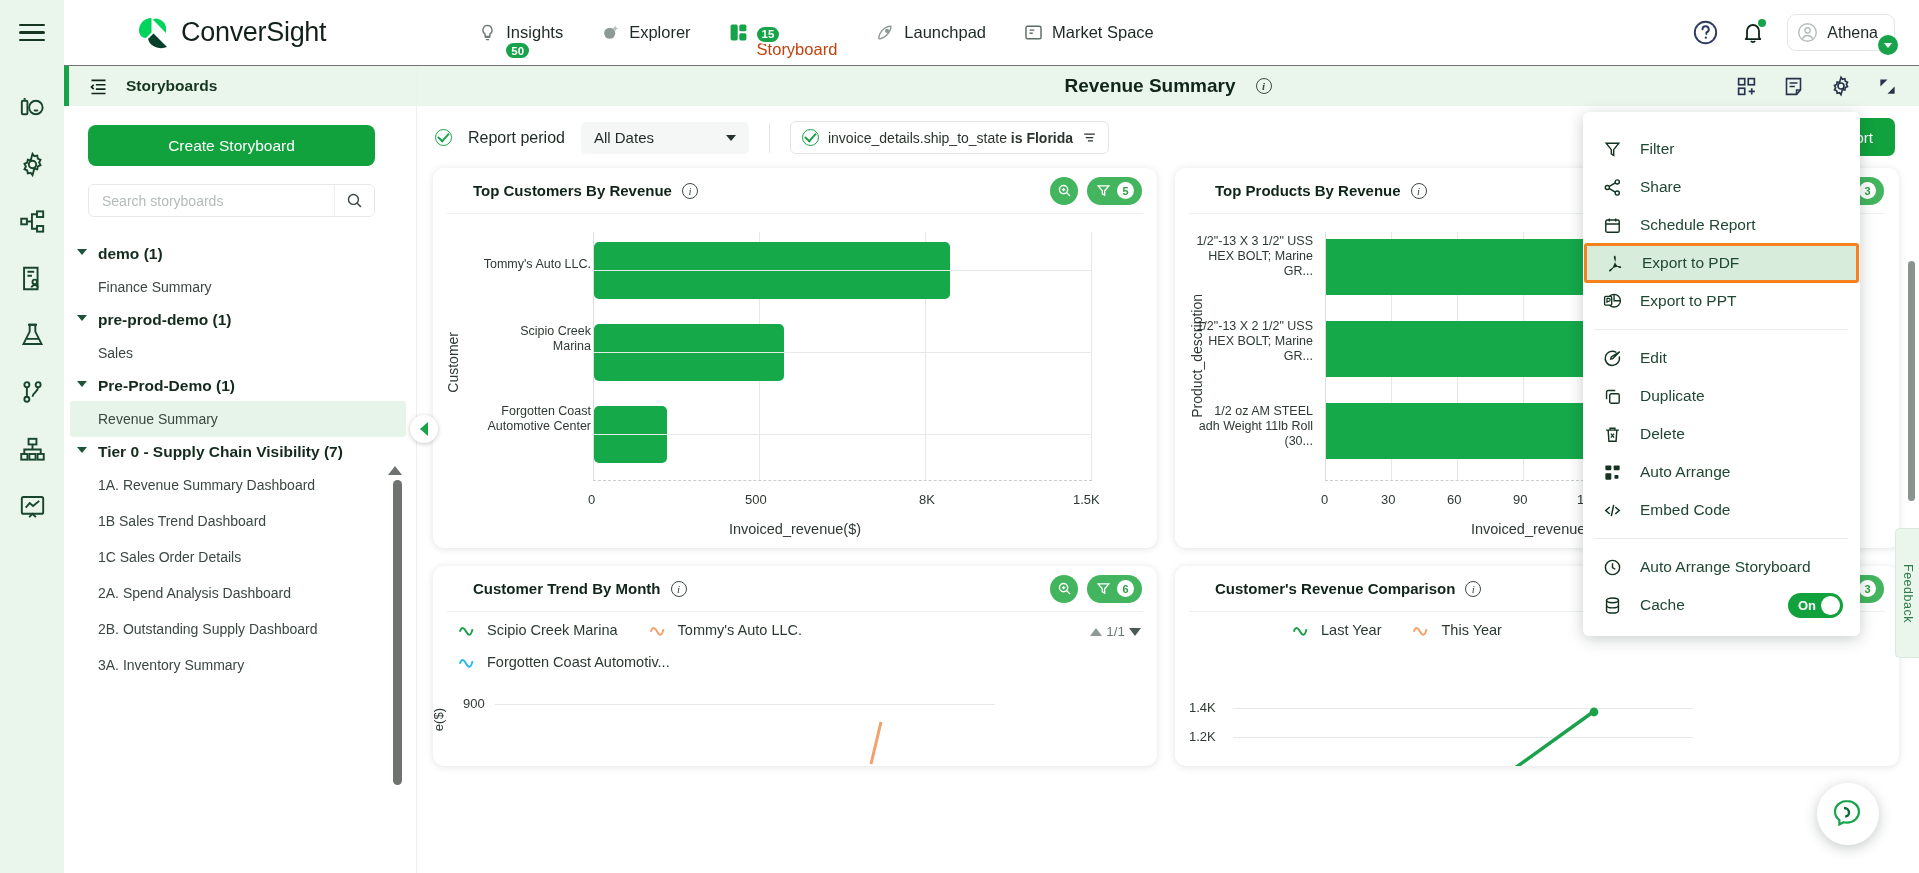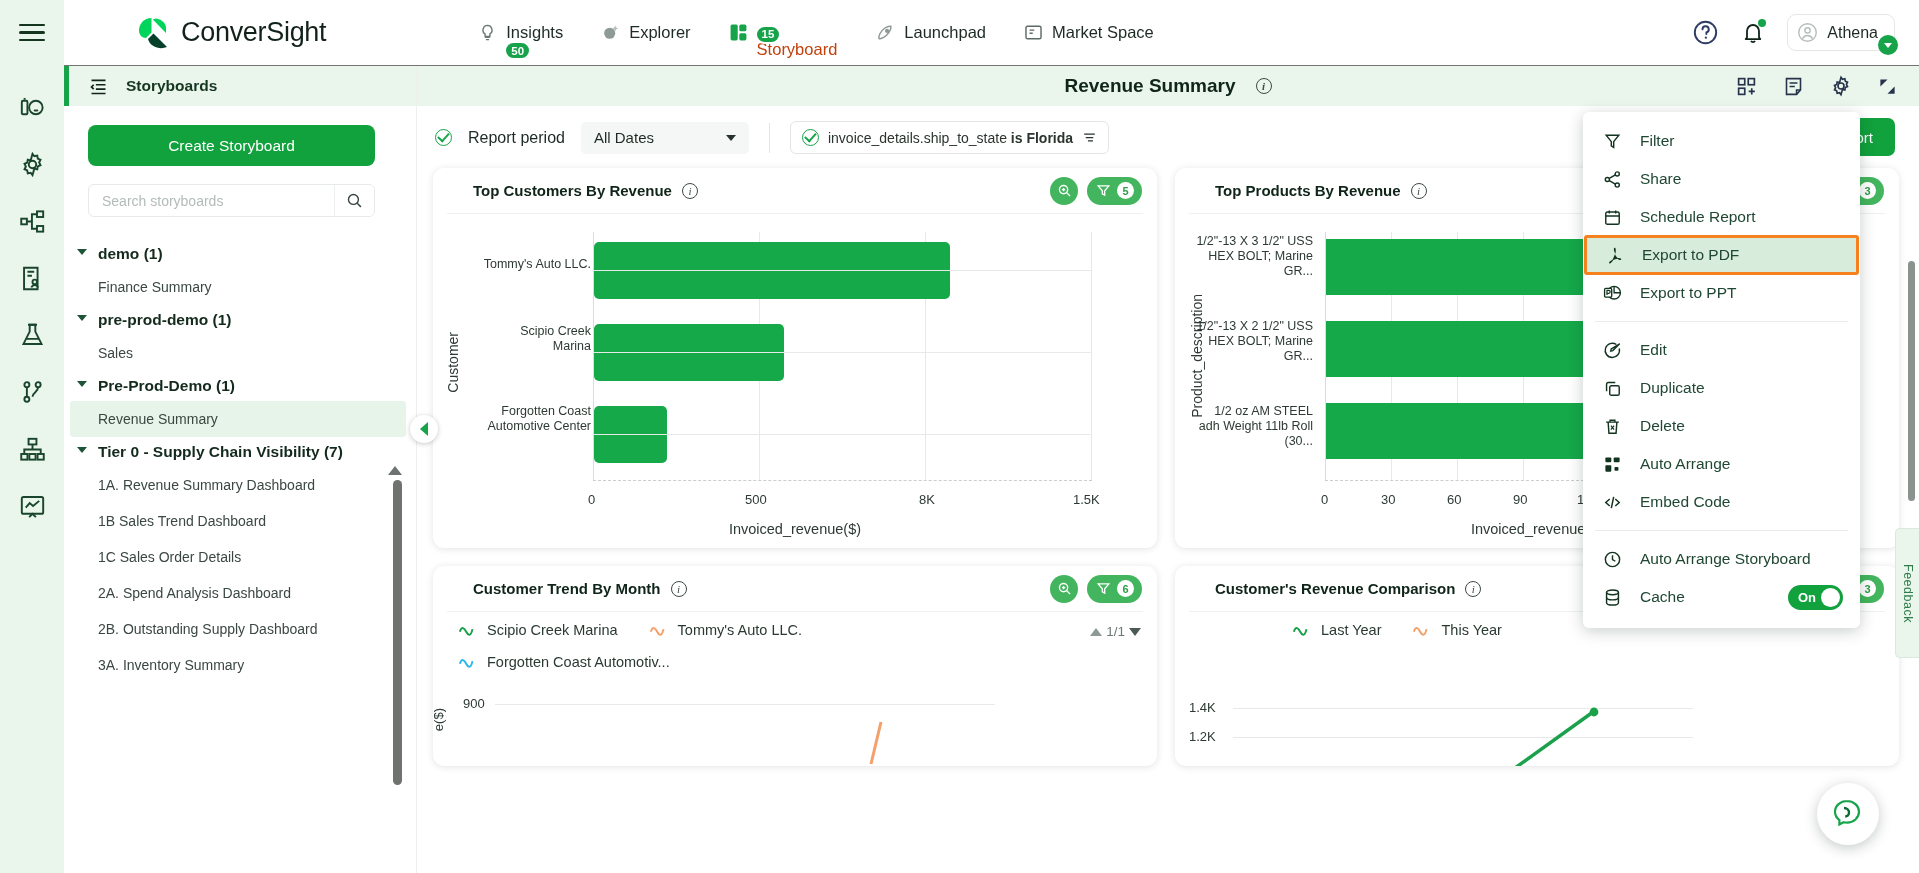--- a/index.html
+++ b/index.html
@@ -198,21 +198,21 @@
   .legend-item { display:flex; align-items:center; gap:10px; margin-right:18px; }
   .legend-text { font-size:14.5px; color:#2a3a31; }
   .pager { position:absolute; right:16px; top:12px; display:flex; align-items:center; gap:4px; font-size:13.5px; color:#6c7a72; }
   .tri-up { border-left:6px solid transparent; border-right:6px solid transparent; border-bottom:8px solid #8d9a93; }
   .tri-down { border-left:6px solid transparent; border-right:6px solid transparent; border-top:8px solid #4b5a52; }
 
   
   .ctx-menu {
     position:absolute; left:1583px; top:112px; width:277px;
     background:#fff; border-radius:6px; box-shadow:0 3px 16px rgba(10,30,20,.22);
-    padding:10px 0 12px 0; z-index:60;
+    padding:18px 0 12px 0; z-index:60;
   }
   .ctx-item {
     display:flex; align-items:center; height:38px; padding:0 18px; gap:17px; cursor:pointer; position:relative;
   }
   .ctx-label { font-size:15.5px; color:#1f4733; }
   .ctx-item.highlight {
     background:#d8ecdb; outline:3px solid #f5821f; outline-offset:-2px; border-radius:2px; margin:0 2px;
   }
   .ctx-sep { height:1px; background:#e9edea; margin:9px 12px; }
   .ctx-icon { width:22px; display:flex; align-items:center; justify-content:center; flex:none; }

